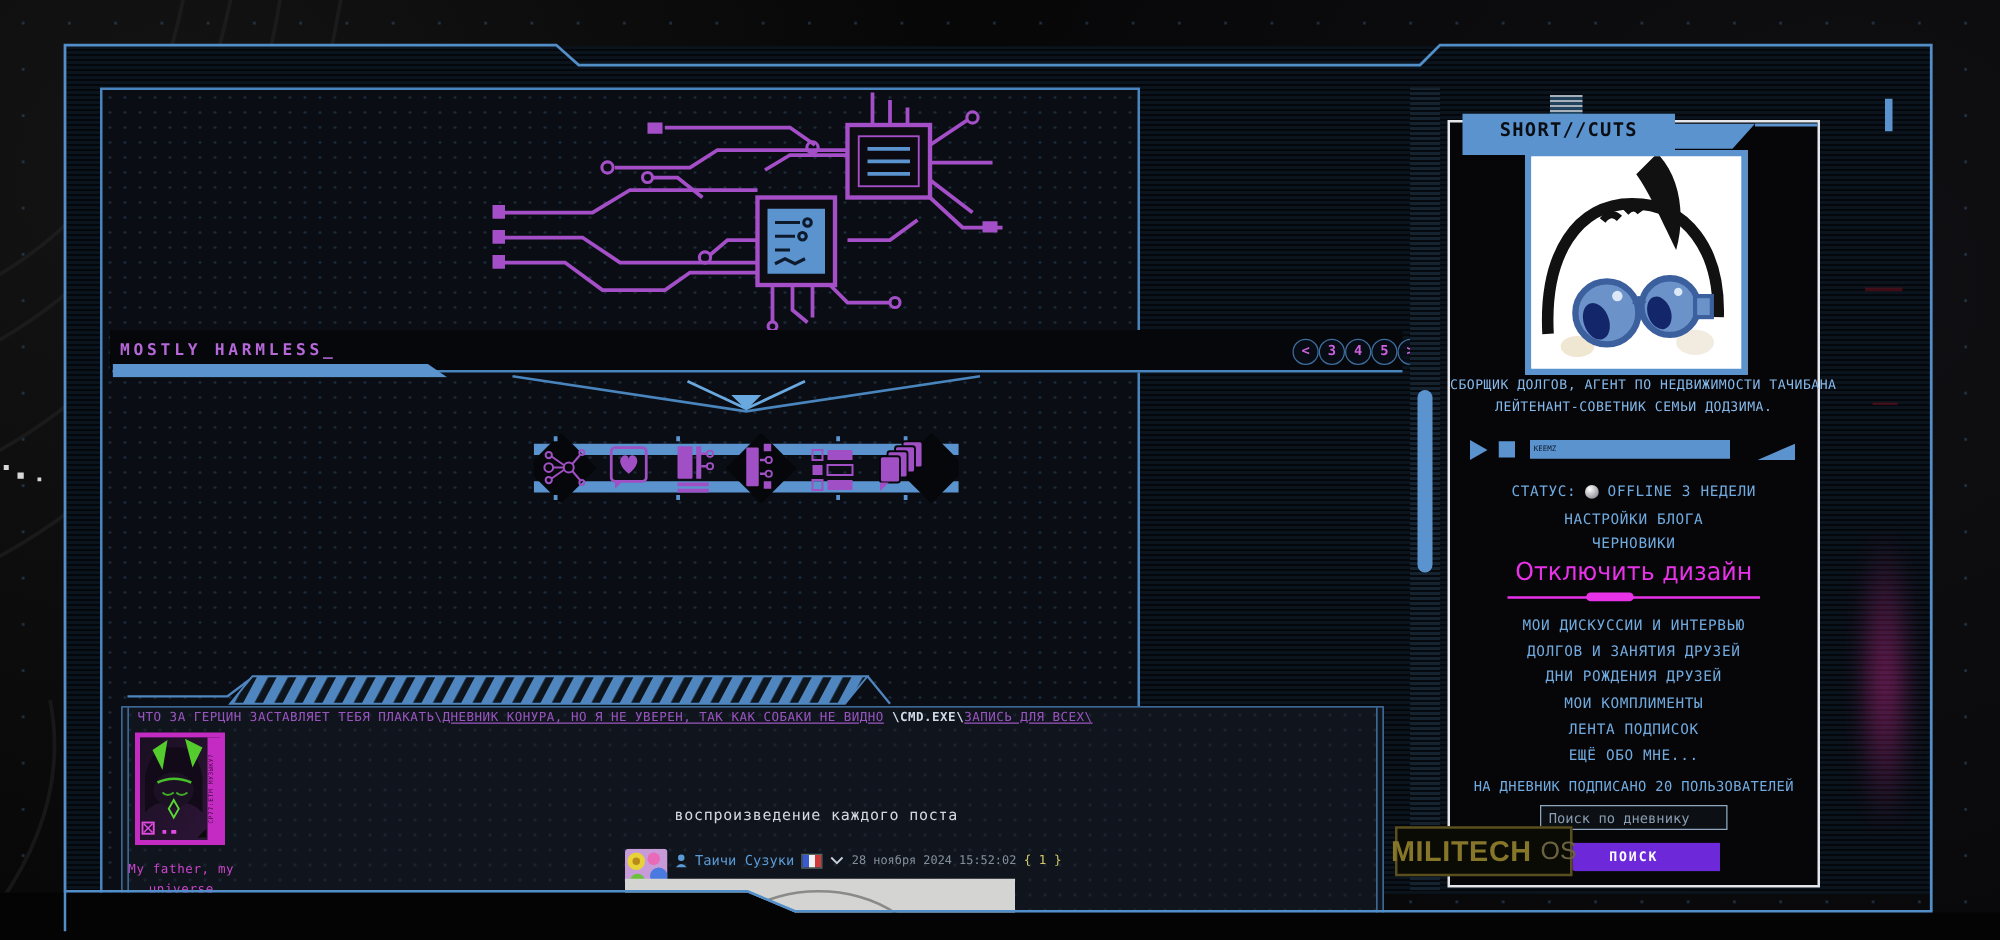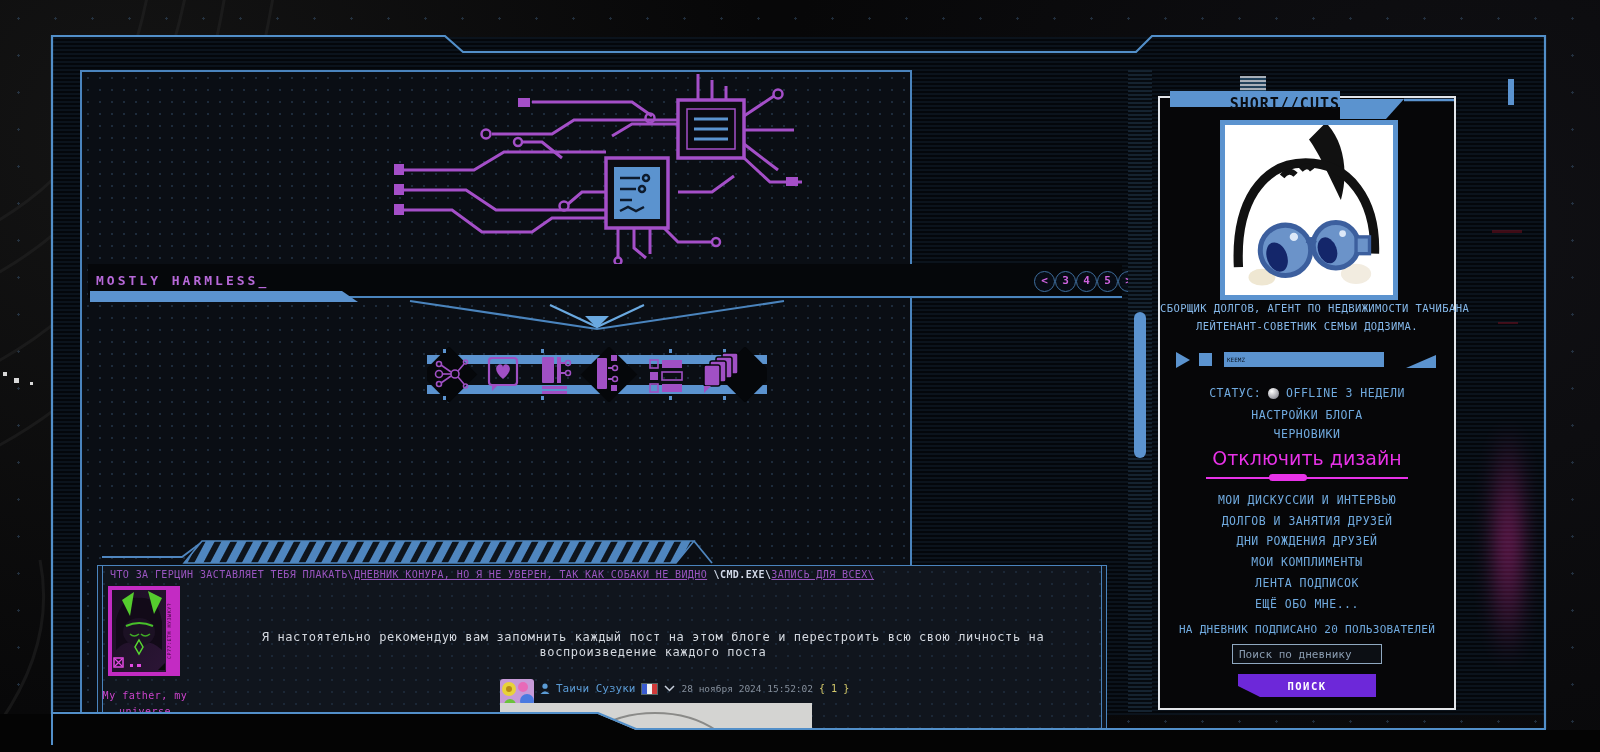--- a/index.html
+++ b/index.html
@@ -74,23 +74,23 @@
 
   
   .side-texture{position:absolute;left:1128px;top:70px;width:24px;height:642px;z-index:11;
      background:repeating-linear-gradient(180deg,#152330 0 2px,#060a0f 2px 4px);}
   .side-thumb{position:absolute;left:1134px;top:312px;width:12px;height:146px;border-radius:6px;
      background:#5b93cf;z-index:12;cursor:pointer;}
   .page-thumb{position:absolute;left:1508px;top:79px;width:6px;height:26px;background:#5b93cf;
      z-index:12;cursor:pointer;}
   .sidebox{position:absolute;left:1158px;top:96px;width:298px;height:614px;z-index:11;
      background:#060608;border:2px solid #e3e6ea;box-sizing:border-box;}
-  .sc-label{position:absolute;left:1170px;top:91px;width:170px;height:16px;z-index:15;
+  .sc-label{position:absolute;left:1170px;top:91px;width:170px;height:33px;z-index:15;
      background:#5b93cf;color:#0a0d12;font-weight:bold;font-size:15px;letter-spacing:1px;
-     text-align:right;line-height:27px;}
+     text-align:center;line-height:27px;}
   .sc-deco{position:absolute;left:1340px;top:91px;z-index:15;}
   .glitch-block{position:absolute;left:1240px;top:76px;width:26px;height:16px;z-index:12;
      background:repeating-linear-gradient(180deg,#cfd8e2 0 2px,#28506e 2px 4px);opacity:.8;}
   .sb-avatar{position:absolute;left:60px;top:22px;width:178px;height:180px;
      border:5px solid #5b93cf;box-sizing:border-box;background:#fff;}
   .sb-desc{position:absolute;left:0;width:100%;text-align:center;color:#85b8ea;
      font-size:10.5px;letter-spacing:.4px;white-space:nowrap;}
   .player{position:absolute;left:8px;top:254px;width:282px;height:18px;}
   .pl-bar{position:absolute;left:56px;top:0;width:160px;height:15px;background:#5b93cf;
      color:#0a1828;font-size:6px;line-height:15px;padding-left:3px;box-sizing:border-box;cursor:pointer;}
@@ -343,21 +343,20 @@
             <rect x="25" y="74" width="4" height="3" fill="#e24ae2"></rect>
           <polygon points="46,80 53,80 53,73" fill="#0a0a0a"></polygon>
         </svg>
         <div class="strip">CP77:ETM МУЗЫКУ?</div>
       </div>
       <div class="p-caption">
         <div>My father, my</div>
         <div>universe</div>
       </div>
 
-      <div class="p-body" style="top:64px">Я настоятельно рекомендую вам запомнить каждый пост на этом блоге и перестроить всю свою личность на</div>
       <div class="p-body" style="top:79px">воспроизведение каждого поста</div>
 
       <svg class="c-sticker" width="34" height="36">
         <rect width="34" height="36" fill="#c79ad8"></rect>
         <circle cx="9" cy="10" r="7" fill="#e8d23a"></circle>
           <circle cx="9" cy="10" r="3" fill="#b88a18"></circle>
         <circle cx="23" cy="8" r="5" fill="#e86ab8"></circle>
           <circle cx="27" cy="22" r="7" fill="#4a7ae0"></circle>
         <circle cx="10" cy="26" r="6" fill="#6ac23a"></circle>
           <circle cx="19" cy="31" r="4" fill="#e8e8e8"></circle>
@@ -443,20 +442,24 @@
       <button class="sb-btn">ПОИСК</button>
     </div>
   </div>
 
   <div class="sc-label">SHORT//CUTS</div>
   <svg class="sc-deco" width="116" height="30">
     <polygon points="0,8 64,8 46,28 0,28" fill="#5b93cf"></polygon>
     <line x1="64" y1="9" x2="114" y2="9" stroke="#5b93cf" stroke-width="2.5"></line>
   </svg>
 
+  <div class="militech">
+    <span class="mt-a">MILITECH</span>
+    <span class="mt-b">OS</span>
+  </div>
 
   <svg class="frame-lines" width="1600" height="752">
     <path d="M52 714 V36 H445 L463 52 H1136 L1152 36 H1545 V729" fill="none" stroke="#528fc9" stroke-width="2.2"></path>
   </svg>
 
   <svg class="bottom-overlay" width="1600" height="752">
     <path d="M0 714 L598 714 L636 730 L1600 730 L1600 752 L0 752 Z" fill="#040404"></path>
     <path d="M52 713 H598 L636 729 H1546" fill="none" stroke="#528fc9" stroke-width="2"></path>
     <path d="M52 713 L52 745" fill="none" stroke="#528fc9" stroke-width="2"></path>
   </svg>

